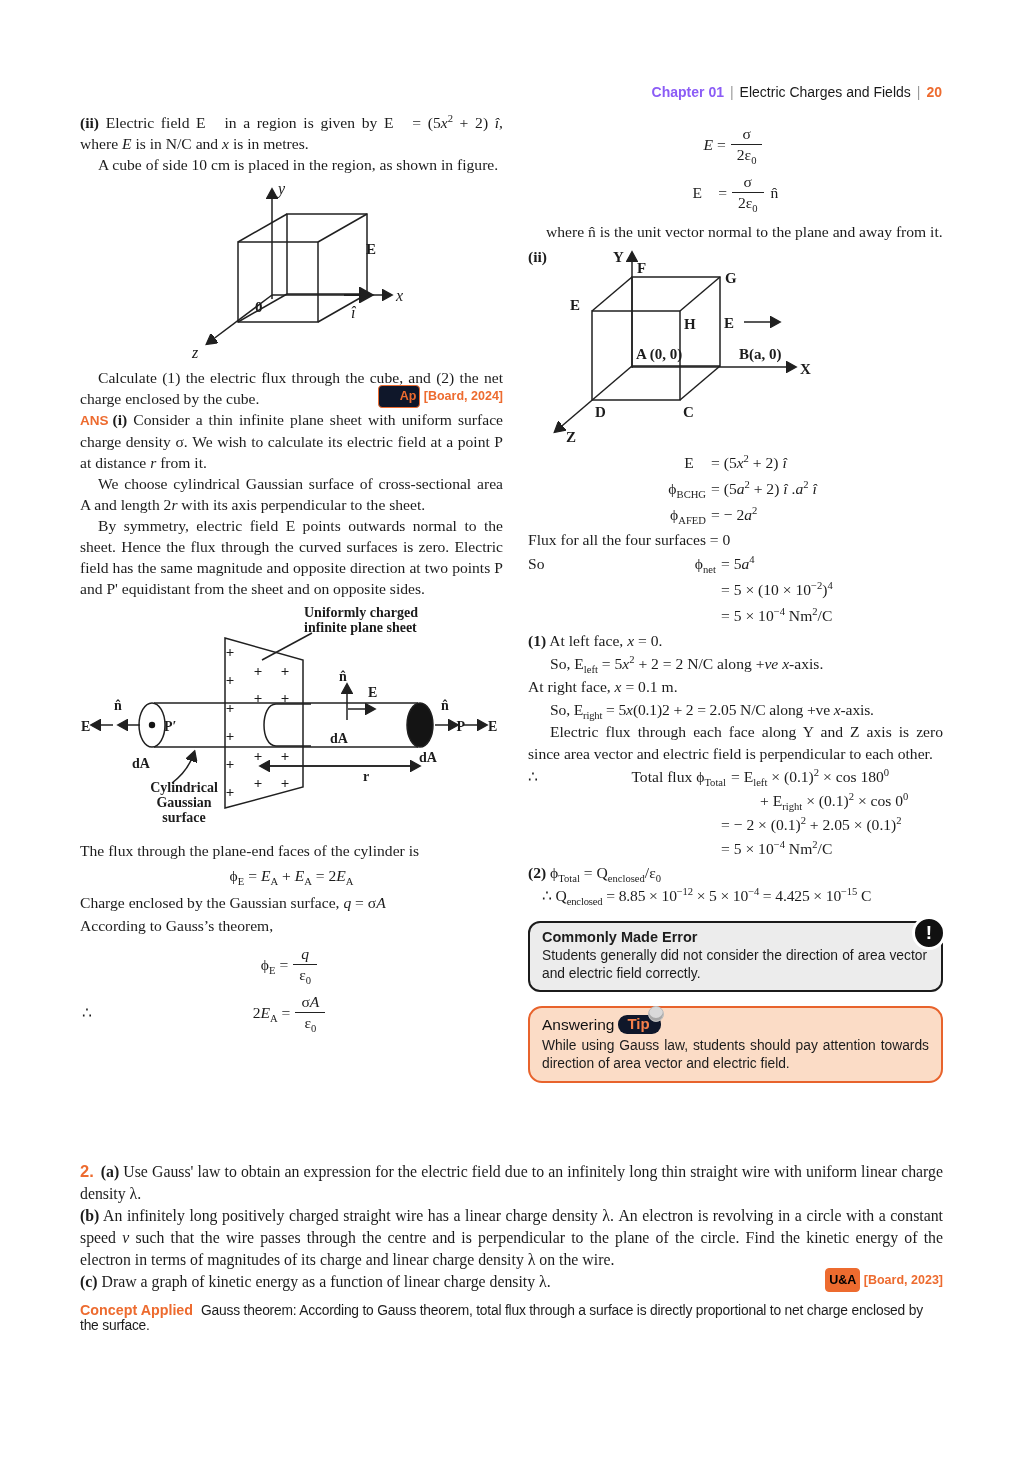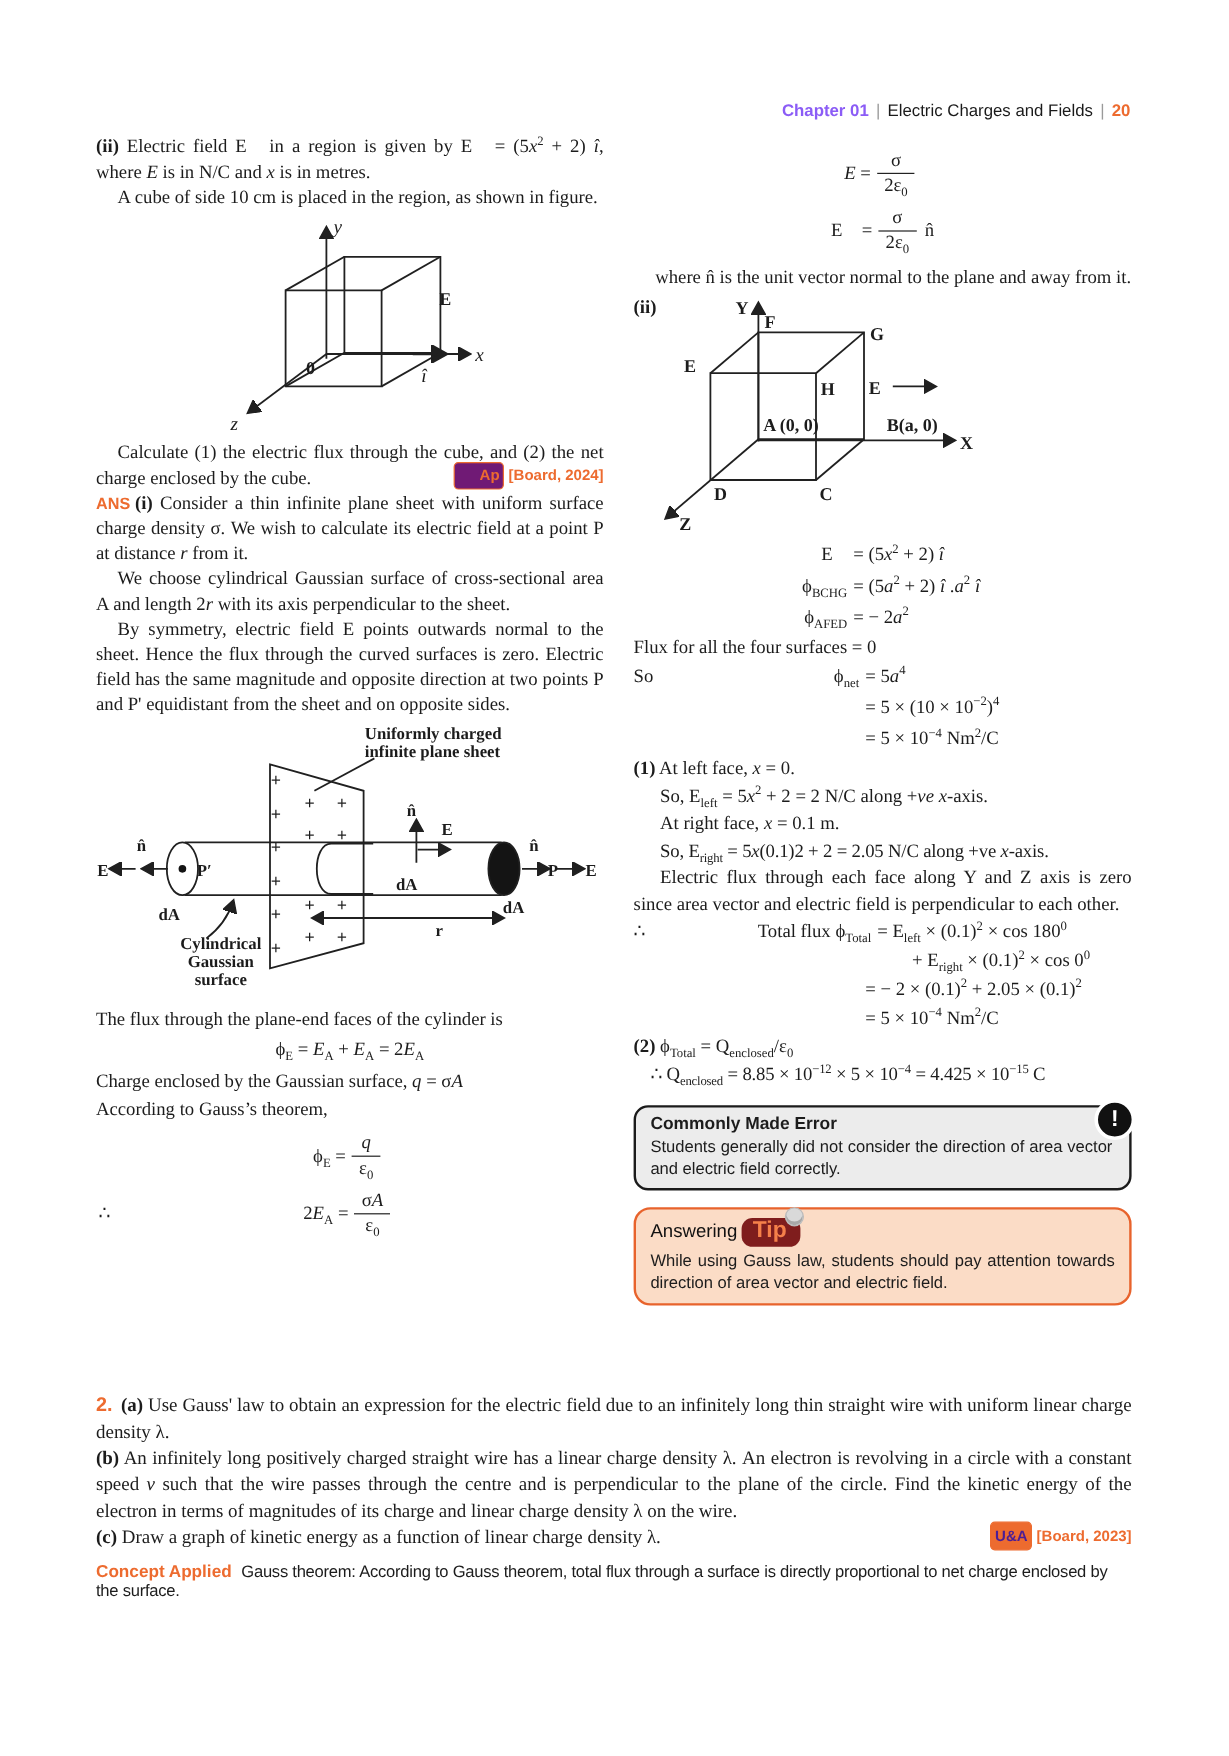--- a/index.html
+++ b/index.html
@@ -33,41 +33,41 @@
   .eqfrac{display:flex;align-items:center;justify-content:center;position:relative;
           font-size:15.6px;margin:9px 0;}
   .eqfrac .pre{position:absolute;left:2px;}
   .frac{display:inline-flex;flex-direction:column;text-align:center;margin:0 5px;}
   .frac .num{display:block;padding:0 6px 1px;}
   .frac .den{display:block;border-top:1.3px solid #222;padding:1px 6px 0;}
   .post{margin-left:2px;}
   
   .srcbadge{font-family:"Liberation Sans","DejaVu Sans",sans-serif;font-size:12.5px;white-space:nowrap;}
   .srcbadge .tag{display:inline-block;border:1.5px solid #ed6b2f;color:#ed6b2f;font-weight:bold;
-                 border-radius:4px;padding:0 3px;background:#701a75;}
-  .srcbadge .tag.filled{background:#ed6b2f;color:#4c1d95;}
+                 border-radius:4px;padding:0 3px;background:#0f172a;}
+  .srcbadge .tag.filled{background:#ed6b2f;color:#000000;}
   .srcbadge .src{color:#ed6b2f;font-weight:bold;}
   .badge-abs{position:absolute;right:0;bottom:1px;}
   .ans-label{color:#ed6b2f;font-weight:bold;font-family:"Liberation Sans","DejaVu Sans",sans-serif;
              font-size:13.5px;margin-right:4px;}
   
   .errbox{position:relative;margin-top:14px;border:2px solid #1b1b1b;border-radius:12px;background:#ececec;
           padding:6px 14px 8px 12px;font-family:"Liberation Sans","DejaVu Sans",sans-serif;}
   .errbox .title{font-weight:bold;font-size:14.5px;margin:0 0 2px 0;}
   .errbox .txt{font-size:13.8px;line-height:17.5px;text-align:justify;margin:0;}
   .err-icon{position:absolute;top:-7px;right:-5px;width:28px;height:28px;background:#111;color:#fff;
             border-radius:50%;border:3px solid #fff;text-align:center;line-height:28px;
             font-weight:bold;font-size:19px;}
   
   .tipbox{position:relative;margin-top:14px;border:2.5px solid #e8632c;border-radius:14px;background:#fbdcc6;
           padding:7px 12px 9px 12px;font-family:"Liberation Sans","DejaVu Sans",sans-serif;}
   .tip-hdr{display:flex;align-items:center;margin-bottom:3px;}
   .tip-word{font-weight:normal;font-size:15.5px;color:#111;}
-  .tip-tag{position:relative;background:#7f1d1d;color:#f5804a;border-radius:9px;padding:0 11px 2px 9px;
-           font-weight:bold;font-size:19px;margin-left:4px;}
+  .tip-tag{position:relative;background:#0f172a;color:#f5804a;border-radius:9px;padding:0 11px 2px 9px;
+           font-weight:bold;font-size:15px;margin-left:4px;}
   .tip-bulb{position:absolute;top:-9px;right:-3px;width:14px;height:14px;background:#d9d9d9;
             border-radius:50%;border:1px solid #bbb;box-shadow:inset 0 -3px 0 #a8a8a8;}
   .tipbox .txt{font-size:13.8px;line-height:17.5px;text-align:justify;margin:0;}
   
   .bottom p.body{font-size:15.8px;line-height:22px;}
   .qnum{color:#ed6b2f;font-weight:bold;font-family:"Liberation Sans","DejaVu Sans",sans-serif;
         font-size:16.5px;margin-right:7px;}
   .concept{margin-top:9px;font-family:"Liberation Sans","DejaVu Sans",sans-serif;font-size:13.8px;
            letter-spacing:-0.2px;color:#1c1c1c;}
   .concept .lbl{color:#ed6b2f;font-weight:bold;font-size:14.3px;margin-right:8px;letter-spacing:0;}
@@ -286,21 +286,21 @@
         <span class="lhs"></span>
         <span class="rhs">= 5 × (10 × 10<sup>−2</sup>)<sup>4</sup></span>
       </div>
     <div class="eqrow eqb">
         <span class="lhs"></span>
         <span class="rhs">= 5 × 10<sup>−4</sup> Nm<sup>2</sup>/C</span>
       </div>
 
     <p class="body" style="line-height:23px"><b>(1)</b> At left face, <i>x</i> = 0.</p>
     <p class="body" style="margin-left:22px;line-height:23px">So, E<sub>left</sub> = 5<i>x</i><sup>2</sup> + 2 = 2 N/C along +<i>ve</i> <i>x</i>-axis.</p>
-    <p class="body" style="margin-left:22px;line-height:23px">At right face, <i>x</i> = 0.1 m.</p>
+    <p class="body" style="line-height:23px">At right face, <i>x</i> = 0.1 m.</p>
     <p class="body tight" style="margin-left:22px;line-height:23px">So, E<sub>right</sub> = 5<i>x</i>(0.1)2 + 2 = 2.05 N/C along +ve <i>x</i>-axis.</p>
     <p class="body" style="text-indent:22px;line-height:22px">Electric flux through each face along Y and Z axis is zero since area vector and electric field is perpendicular to each other.</p>
 
     <div class="eqrow w1" style="line-height:24px">
         <span class="pre">∴</span>
         <span class="lhs">Total flux ϕ<sub>Total</sub></span>
         <span class="rhs">= E<sub>left</sub> × (0.1)<sup>2</sup> × cos 180<sup>0</sup></span>
       </div>
     <div class="eqrow w2" style="line-height:24px">
         <span class="lhs"></span>

